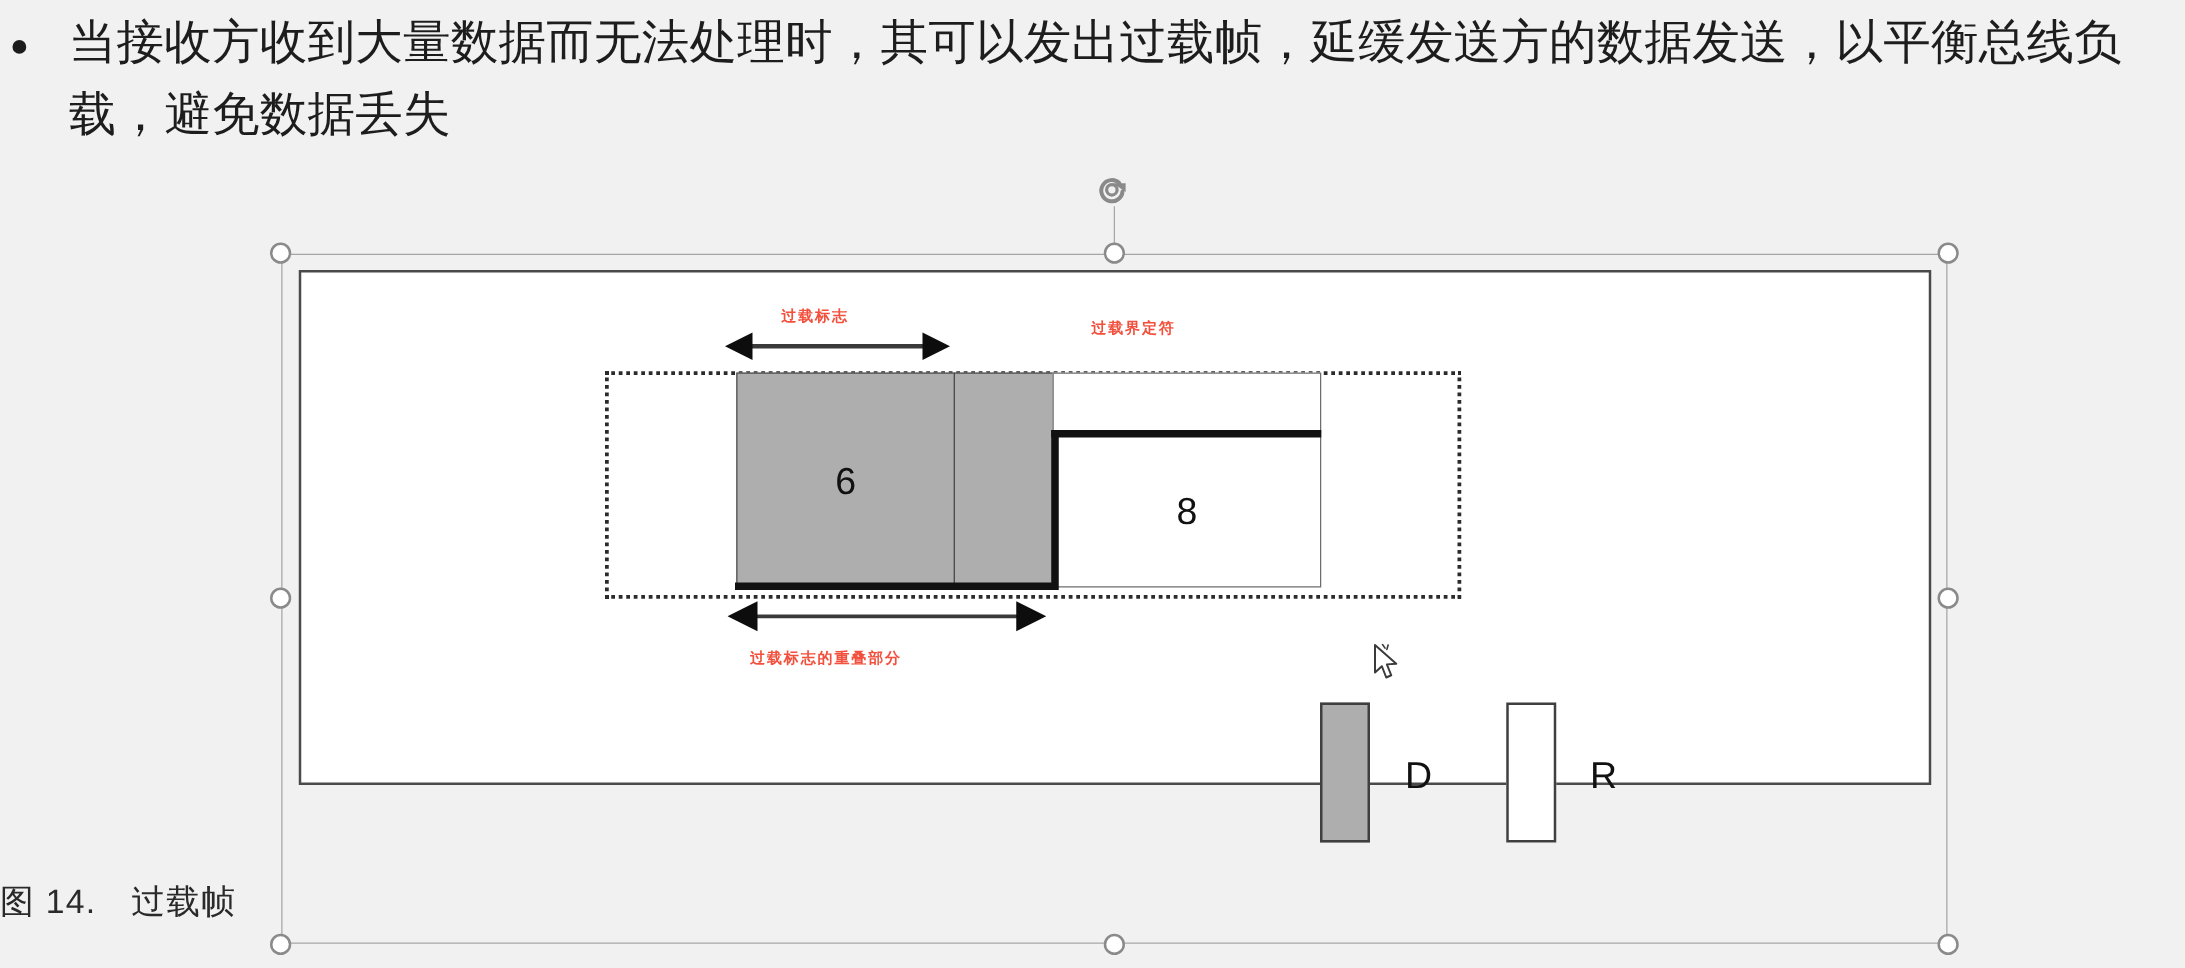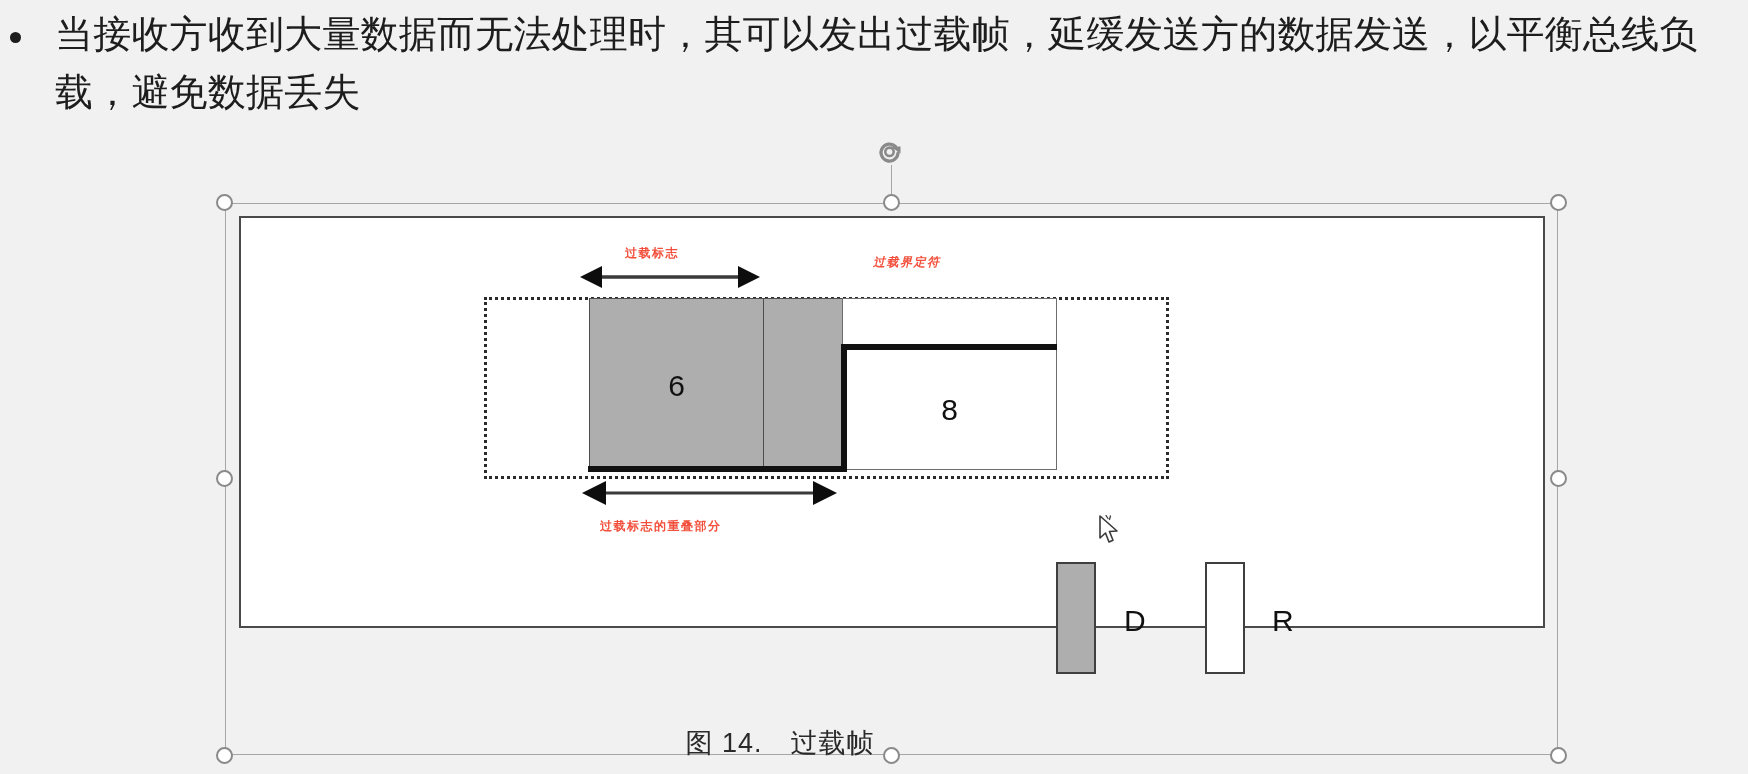--- a/index.html
+++ b/index.html
@@ -181,21 +181,21 @@
   
   .red-label {
     position: absolute;
     color: #f2503c;
     font-size: 12px;
     font-weight: bold;
     letter-spacing: 1.5px;
     white-space: nowrap;
   }
   #lbl-overload-flag     { left: 625px; top: 245px; }
-  #lbl-overload-delim    { left: 873px; top: 254px; font-style: italic; }
+  #lbl-overload-delim    { left: 873px; top: 254px; }
   #lbl-overlap-part      { left: 600px; top: 518px; text-align: center; }
 
   
   #legend-d-box {
     position: absolute;
     left: 1056px;
     top: 562px;
     width: 40px;
     height: 112px;
     background: #aeaeae;
@@ -236,25 +236,24 @@
     height: 34px;
     pointer-events: none;
   }
 
   
   #figure-caption {
     position: absolute;
     left: 0;
     top: 703px;
     width: 1560px;
-    text-align: center;
+    text-align: left;
     font-size: 27px;
     color: #2a2a2a;
     letter-spacing: 1px;
-    margin-top: 22px;
   }
 </style>
 </head>
 <body>
 
 <div id="bullet-block">
   <div id="bullet-marker"></div>
   <div id="bullet-text">当接收方收到大量数据而无法处理时，其可以发出过载帧，延缓发送方的数据发送，以平衡总线负载，避免数据丢失</div>
 </div>
 

